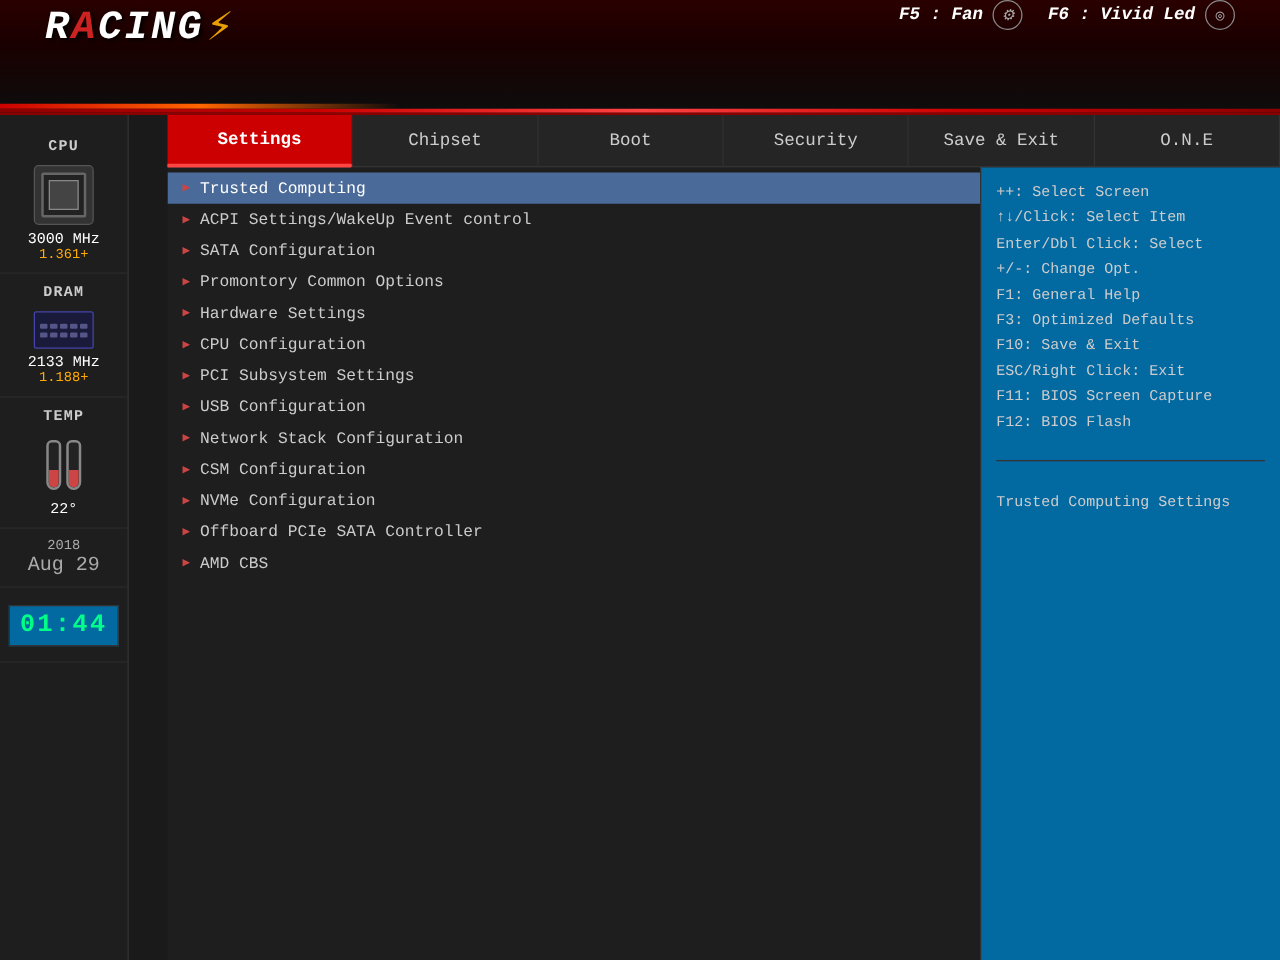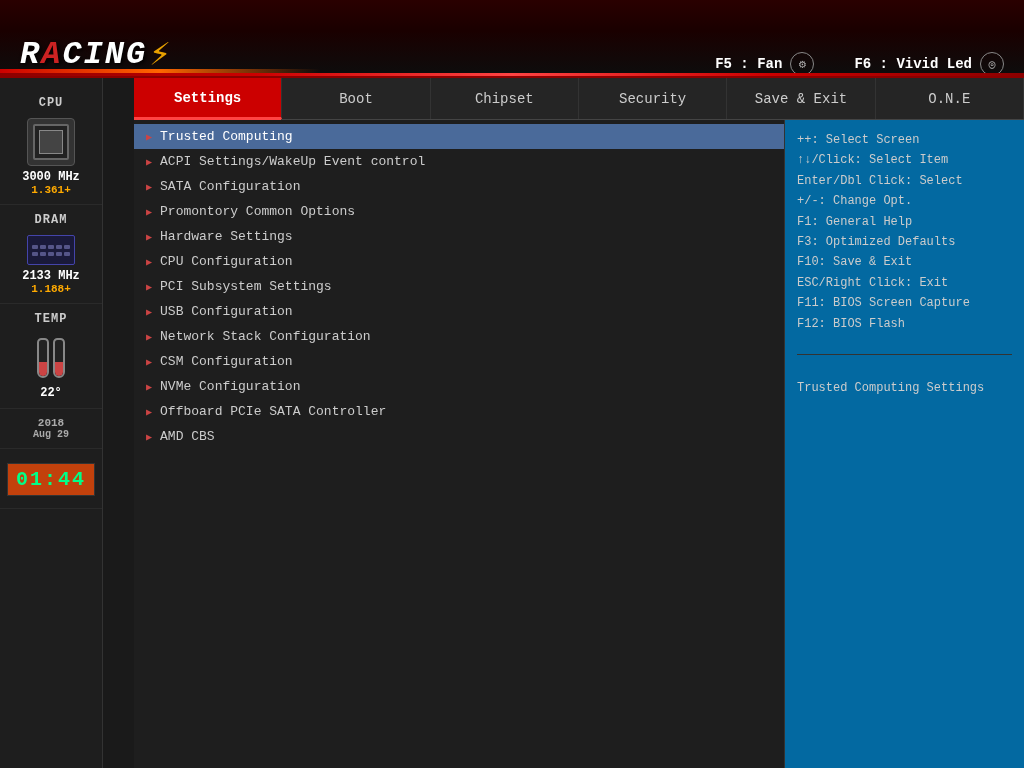--- a/index.html
+++ b/index.html
@@ -9,27 +9,27 @@
       height: 768px;
       background: #1a1a1a;
       font-family: 'Courier New', Courier, monospace;
       overflow: hidden;
       position: relative;
     }
 
     
     #header {
       width: 100%;
-      height: 78px;
+      height: 92px;
       background: linear-gradient(180deg, #2a0000 0%, #1a0000 40%, #0d0d0d 100%);
       border-bottom: 2px solid #8b0000;
       display: flex;
-      align-items: flex-end;
+      align-items: flex-start;
       justify-content: space-between;
-      padding: 0 20px;
+      padding: 0 36px;
       position: relative;
     }
 
     #logo {
       display: flex;
       align-items: center;
     }
 
     .logo-text {
       font-size: 32px;
@@ -41,22 +41,23 @@
     }
 
     .logo-lightning {
       color: #e8a000;
       font-size: 36px;
       margin-left: 2px;
     }
 
     #header-right {
       display: flex;
-      gap: 40px;
-      align-items: center;
+      gap: 20px;
+      align-items: center;
+      font-style: italic;
     }
 
     .header-fn-btn {
       color: #cccccc;
       font-size: 14px;
       font-family: 'Courier New', monospace;
       display: flex;
       align-items: center;
       gap: 8px;
     }
@@ -143,21 +144,20 @@
       position: absolute;
       top: 4px; left: 4px; right: 4px; bottom: 4px;
       background: #444;
       border: 1px solid #888;
     }
 
     .sidebar-value {
       color: #ffffff;
       font-size: 12px;
       font-family: 'Courier New', monospace;
-      font-weight: bold;
     }
 
     .dram-icon {
       width: 48px;
       height: 30px;
       background: #1a1a3a;
       border: 1px solid #4444aa;
       border-radius: 2px;
       display: flex;
       flex-direction: column;
@@ -207,21 +207,21 @@
     .therm-fill {
       position: absolute;
       bottom: 0;
       width: 100%;
       height: 40%;
       background: #cc4444;
       border-radius: 0 0 6px 6px;
     }
 
     .clock-display {
-      background: #c2410c;
+      background: #0369a1;
       border: 1px solid #333;
       padding: 4px 8px;
       color: #00ff88;
       font-size: 20px;
       font-weight: bold;
       font-family: 'Courier New', monospace;
       letter-spacing: 2px;
       margin: 6px 0 4px 0;
     }
 
@@ -435,40 +435,40 @@
           <div class="therm-tube">
               <div class="therm-fill"></div>
             </div>
         </div>
       </div>
       <span class="sidebar-value">22°</span>
     </div>
 
     <div class="sidebar-section">
       <span class="sidebar-value" style="color:#aaaaaa; font-size:11px;">2018</span>
-      <span class="sidebar-value" style="color:#aaaaaa; font-size:10px;">Aug 29</span>
+      <span class="sidebar-value" style="color:#aaaaaa; font-size:16px;">Aug 29</span>
     </div>
 
     <div class="sidebar-section">
       <div class="clock-display">01:44</div>
     </div>
 
   </div>
 
   <div id="content-area">
 
     <div id="nav-tabs">
       <div class="nav-tab active">
         <span>Settings</span>
       </div>
       <div class="nav-tab">
+        <span>Chipset</span>
+      </div>
+      <div class="nav-tab">
         <span>Boot</span>
-      </div>
-      <div class="nav-tab">
-        <span>Chipset</span>
       </div>
       <div class="nav-tab">
         <span>Security</span>
       </div>
       <div class="nav-tab">
         <span>Save &amp; Exit</span>
       </div>
       <div class="nav-tab">
         <span>O.N.E</span>
       </div>

